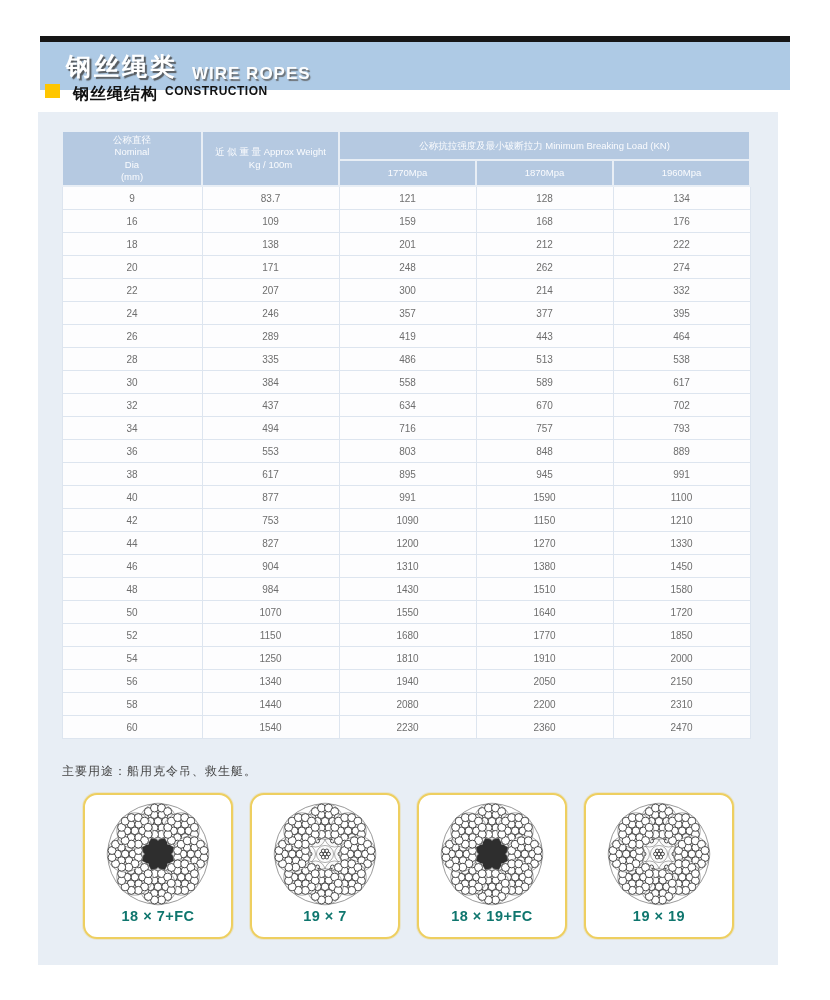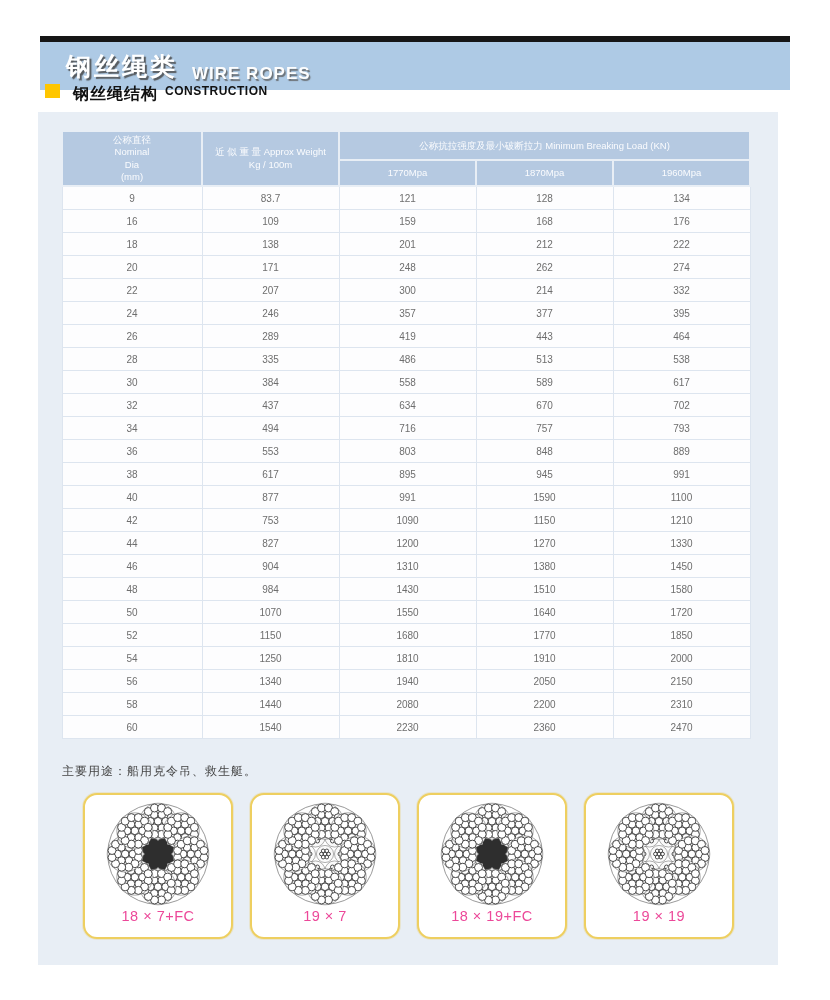--- a/index.html
+++ b/index.html
@@ -54,21 +54,21 @@
   .note { position:absolute; left:24px; top:651px; font-size:12px; color:#444; letter-spacing:1px; }
 
   
   .diagrams { position:absolute; left:45px; top:681px; display:flex; gap:17px; }
   .diagram-box {
     width:150px; height:146px; background:#fff; box-sizing:border-box;
     border:2px solid #eecf60; border-radius:14px; text-align:center;
     box-shadow:0 0 0 1px rgba(230,200,90,.25);
   }
   .rope { display:block; margin:5px auto 0; width:114px; height:108px; }
-  .diagram-label { font-size:14.5px; font-weight:normal; color:#ec4899; letter-spacing:.5px; }
+  .diagram-label { font-size:14.5px; font-weight:bold; color:#0f766e; letter-spacing:.5px; }
 </style>
 </head>
 <body>
 
 <div class="page">
 
   <div class="title-bar">
     <div class="title-strip"></div>
     <div class="title-band">
       <span class="title-cn">钢丝绳类</span>

